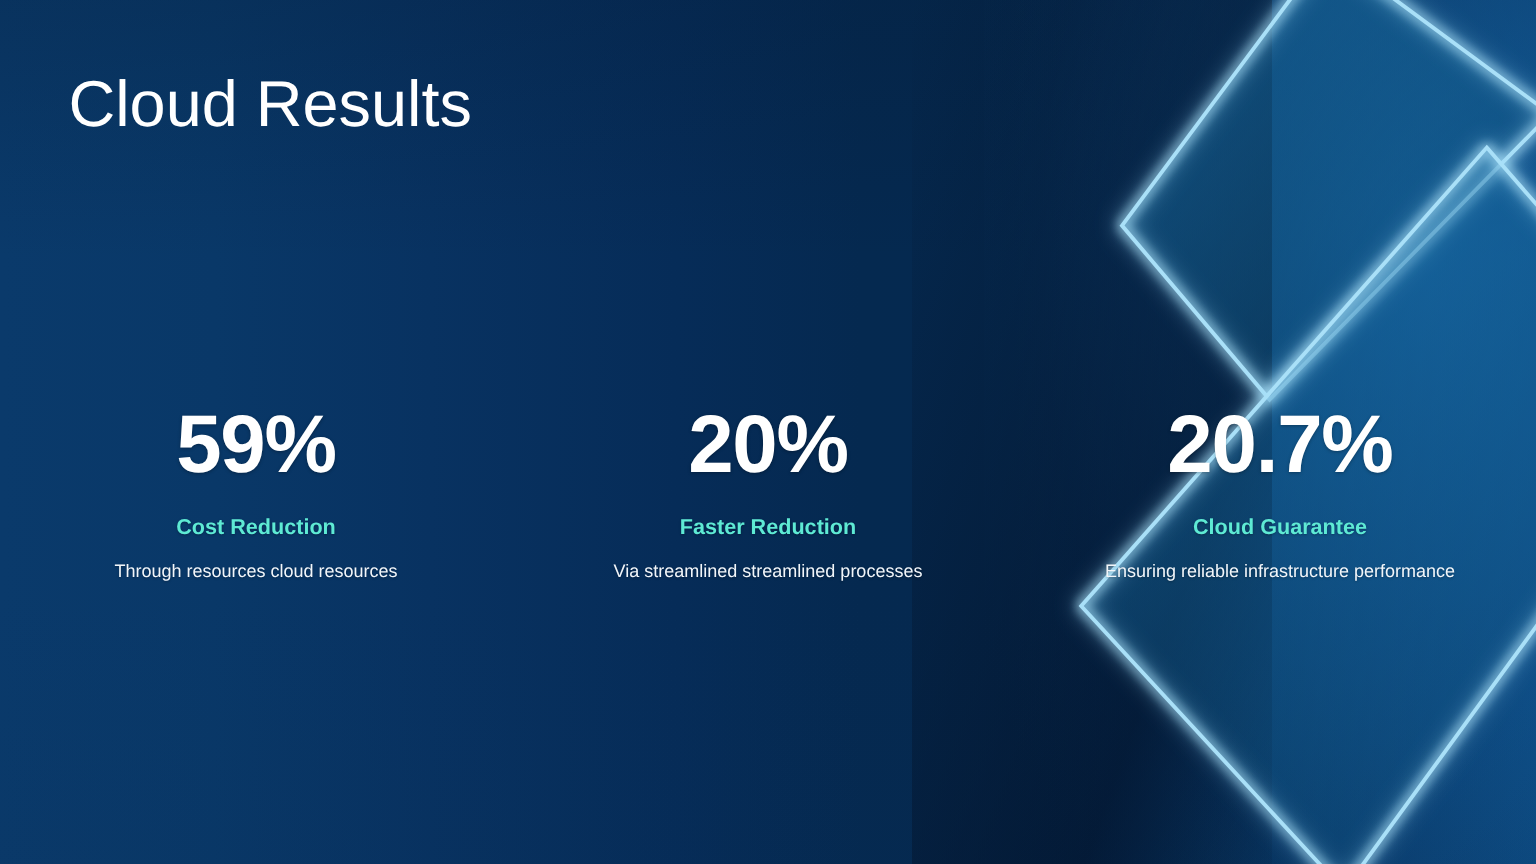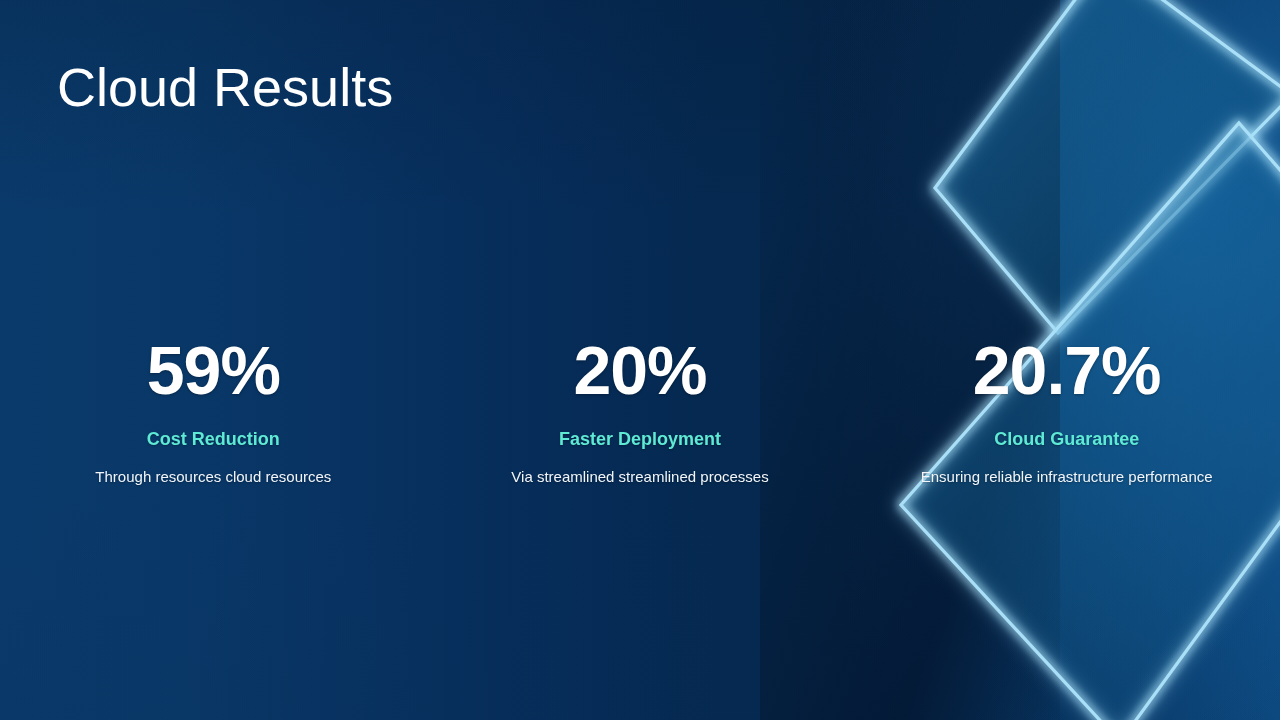--- a/index.html
+++ b/index.html
@@ -181,21 +181,21 @@
   <div class="stats">
 
     <div class="stat">
       <div class="stat-value">59%</div>
       <div class="stat-label">Cost Reduction</div>
       <div class="stat-desc">Through resources cloud resources</div>
     </div>
 
     <div class="stat">
       <div class="stat-value">20%</div>
-      <div class="stat-label">Faster Deployment</div>
+      <div class="stat-label">Faster Reduction</div>
       <div class="stat-desc">Via streamlined streamlined processes</div>
     </div>
 
     <div class="stat">
       <div class="stat-value">20.7%</div>
       <div class="stat-label">Cloud Guarantee</div>
       <div class="stat-desc">Ensuring reliable infrastructure performance</div>
     </div>
 
   </div>

